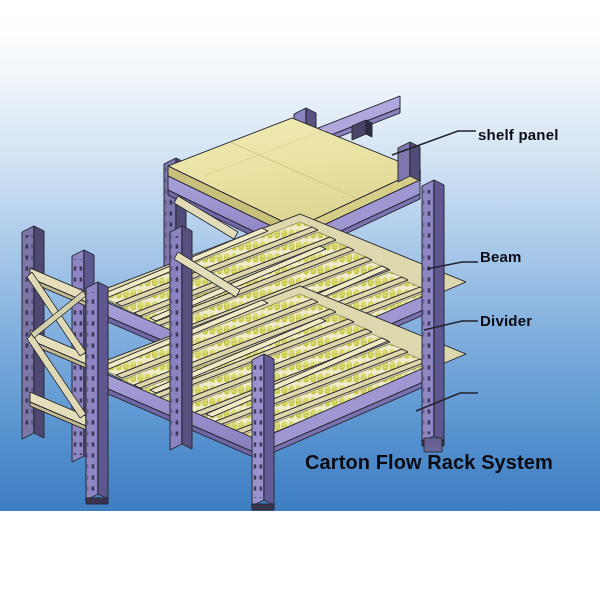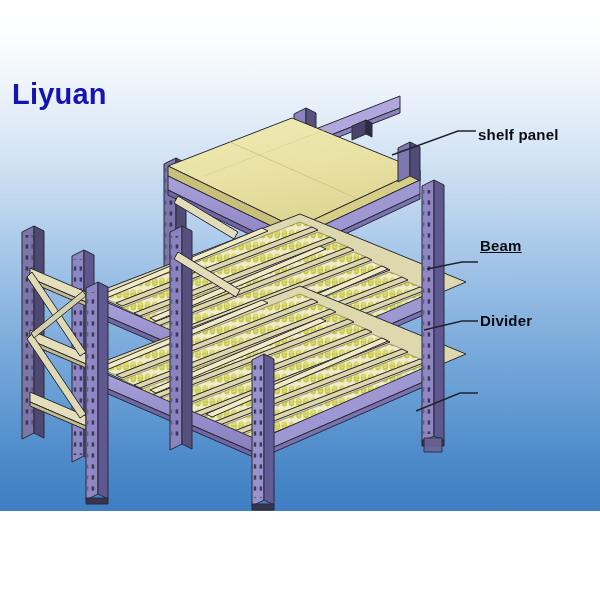--- a/index.html
+++ b/index.html
@@ -294,27 +294,27 @@
 
     <svg id="leaders" width="600" height="511" style="position:absolute;left:0;top:0;">
       <g stroke="#23232c" stroke-width="1.4" fill="none">
         <polyline points="392,155 458,131 476,131"></polyline>
         <polyline points="427,269 462,262 478,262"></polyline>
         <polyline points="424,330 462,321 478,321"></polyline>
         <polyline points="416,411 460,393 478,393"></polyline>
       </g>
     </svg>
 
-    <div class="brand">Liyuan</div>
 
     <div class="callout" style="left:478px; top:126px;">shelf panel</div>
 
-    <div class="callout" style="left:480px; top:237px;text-decoration:underline;">Beam</div>
+    <div class="callout" style="left:480px; top:248px;">Beam</div>
 
     <div class="callout" style="left:480px; top:312px;">Divider</div>
 
 
+    <div class="maintitle">Carton Flow Rack System</div>
 
   </div>
 
   <div id="photo-bottom-strip"></div>
 
 </div>
 
 </body></html>

